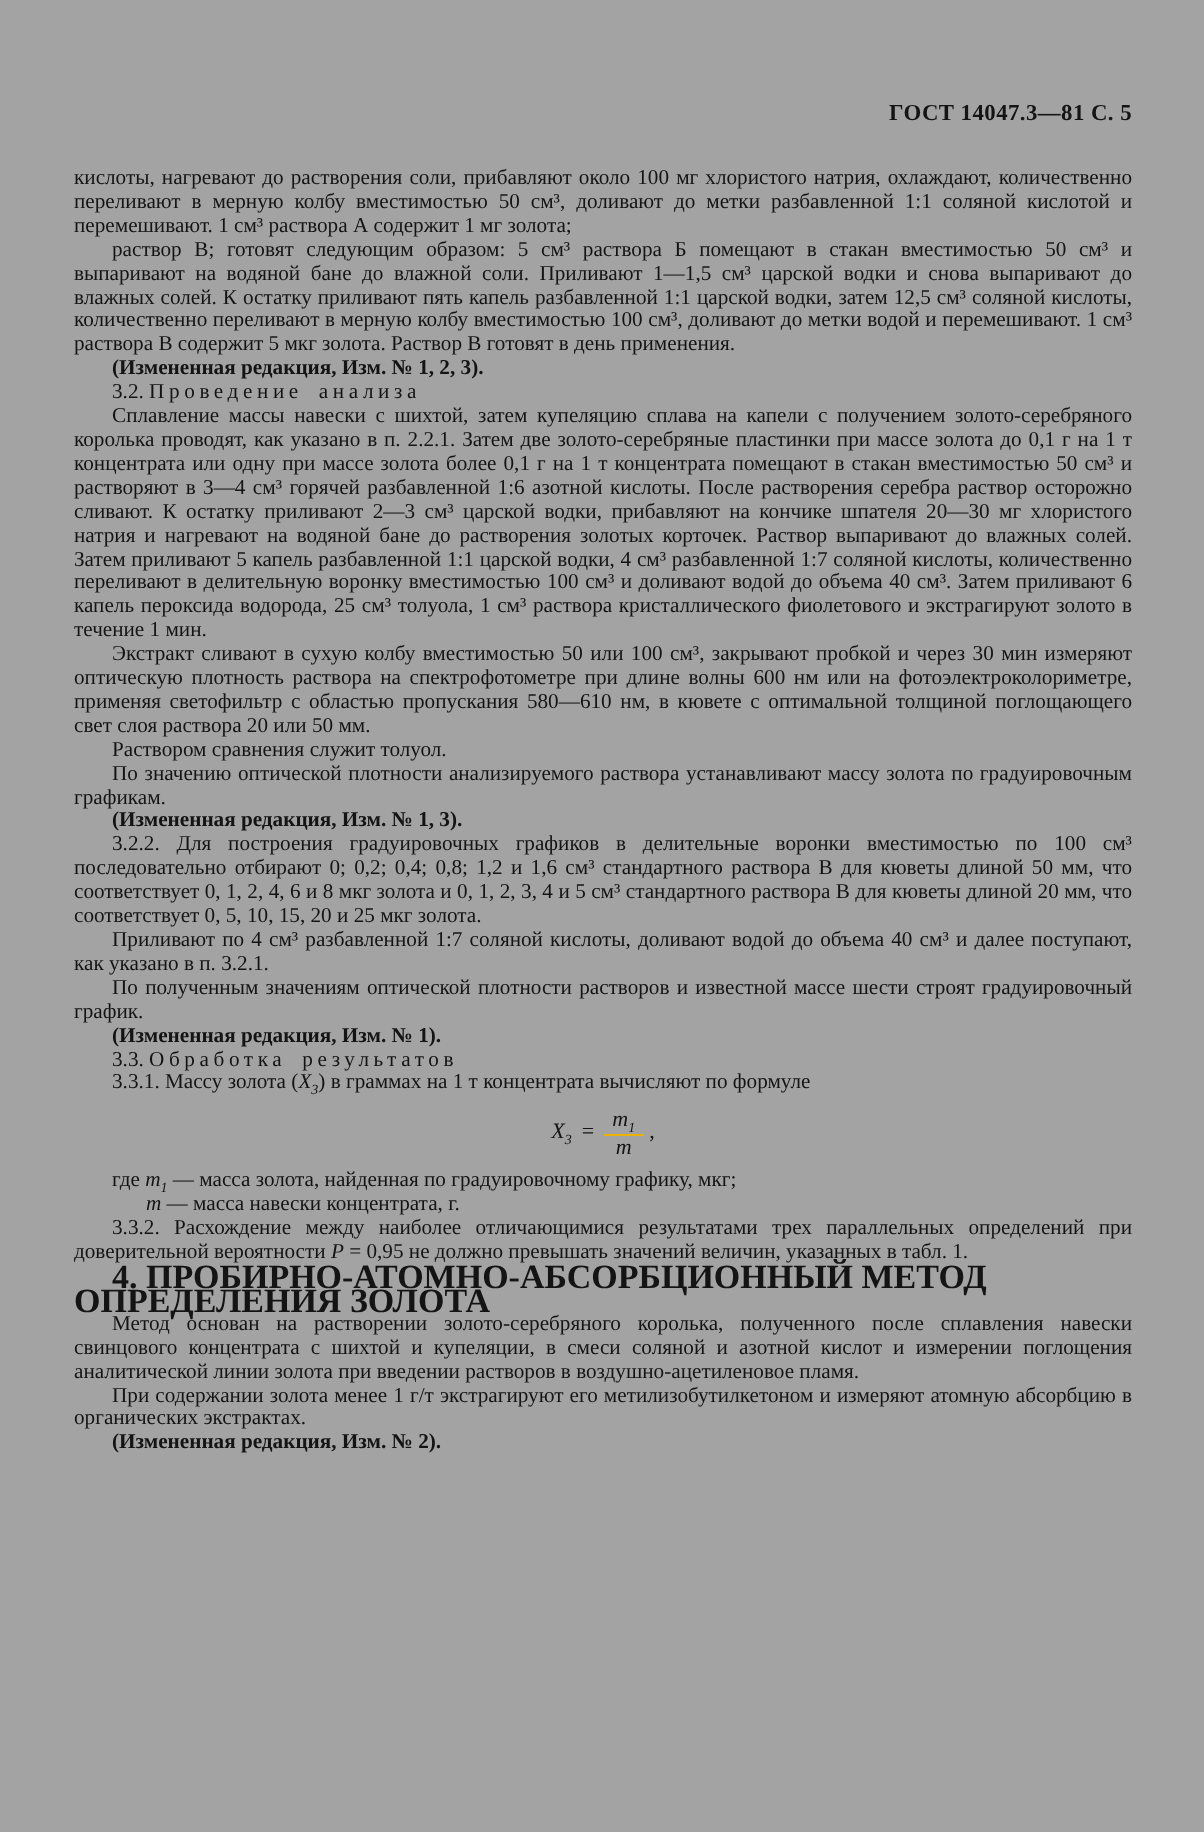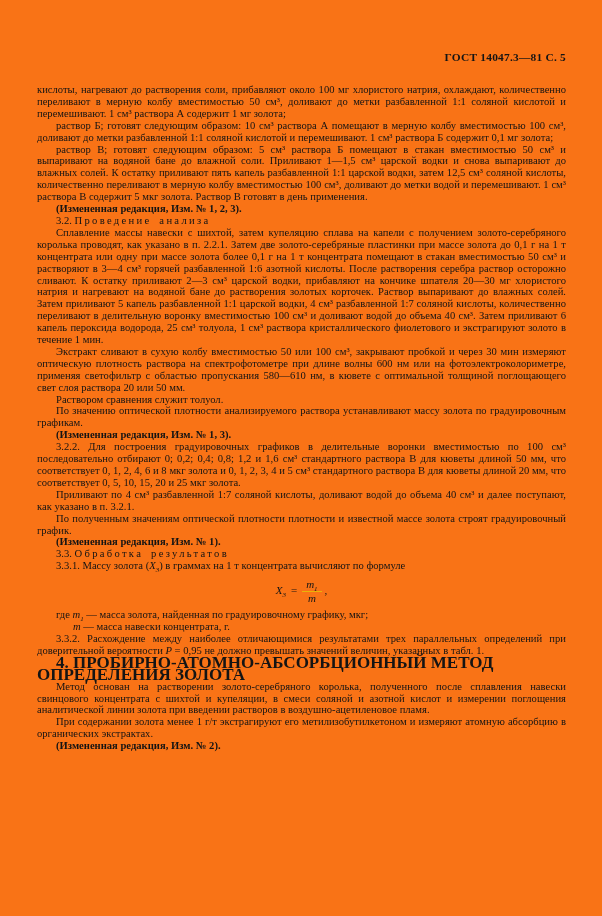--- a/index.html
+++ b/index.html
@@ -1,19 +1,19 @@
 <!DOCTYPE html>
 <html><head>
 <meta charset="utf-8">
 <style>
   html,body { margin:0; padding:0; }
   .page {
     position:relative;
     width:602px; height:916px;
-    background:#f97316;
+    background:#a3a3a3;
     color:#141414;
     font-family:"Liberation Serif","DejaVu Serif",serif;
     overflow:hidden;
   }
   .running-head {
     position:absolute; top:51px; right:36px;
     font-weight:700; font-size:11.4px; letter-spacing:.02em;
     white-space:nowrap;
   }
   .text-block {
@@ -50,21 +50,20 @@
 <body>
 
 <div class="page">
 
   <div class="running-head">ГОСТ 14047.3—81 С. 5</div>
 
   <div class="text-block">
 
     <p class="noindent" style="text-indent:0">кислоты, нагревают до растворения соли, прибавляют около 100 мг хлористого натрия, охлаждают, количественно переливают в мерную колбу вместимостью 50 см³, доливают до метки разбавленной 1:1 соляной кислотой и перемешивают. 1 см³ раствора А содержит 1 мг золота;</p>
 
-    <p>раствор Б; готовят следующим образом: 10 см³ раствора А помещают в мерную колбу вместимостью 100 см³, доливают до метки разбавленной 1:1 соляной кислотой и перемешивают. 1 см³ раствора Б содержит 0,1 мг золота;</p>
 
     <p>раствор В; готовят следующим образом: 5 см³ раствора Б помещают в стакан вместимостью 50 см³ и выпаривают на водяной бане до влажной соли. Приливают 1—1,5 см³ царской водки и снова выпаривают до влажных солей. К остатку приливают пять капель разбавленной 1:1 царской водки, затем 12,5 см³ соляной кислоты, количественно переливают в мерную колбу вместимостью 100 см³, доливают до метки водой и перемешивают. 1 см³ раствора В содержит 5 мкг золота. Раствор В готовят в день применения.</p>
 
     <p class="bold">(Измененная редакция, Изм. № 1, 2, 3).</p>
 
     <p class="subhead"><span>3.2.</span> <span class="sp">Проведение анализа</span></p>
 
 
     <p>Сплавление массы навески с шихтой, затем купеляцию сплава на капели с получением золото-серебряного королька проводят, как указано в п. 2.2.1. Затем две золото-серебряные пластинки при массе золота до 0,1 г на 1 т концентрата или одну при массе золота более 0,1 г на 1 т концентрата помещают в стакан вместимостью 50 см³ и растворяют в 3—4 см³ горячей разбавленной 1:6 азотной кислоты. После растворения серебра раствор осторожно сливают. К остатку приливают 2—3 см³ царской водки, прибавляют на кончике шпателя 20—30 мг хлористого натрия и нагревают на водяной бане до растворения золотых корточек. Раствор выпаривают до влажных солей. Затем приливают 5 капель разбавленной 1:1 царской водки, 4 см³ разбавленной 1:7 соляной кислоты, количественно переливают в делительную воронку вместимостью 100 см³ и доливают водой до объема 40 см³. Затем приливают 6 капель пероксида водорода, 25 см³ толуола, 1 см³ раствора кристаллического фиолетового и экстрагируют золото в течение 1 мин.</p>
 
@@ -73,21 +72,21 @@
     <p>Раствором сравнения служит толуол.</p>
 
     <p>По значению оптической плотности анализируемого раствора устанавливают массу золота по градуировочным графикам.</p>
 
     <p class="bold">(Измененная редакция, Изм. № 1, 3).</p>
 
     <p>3.2.2. Для построения градуировочных графиков в делительные воронки вместимостью по 100 см³ последовательно отбирают 0; 0,2; 0,4; 0,8; 1,2 и 1,6 см³ стандартного раствора В для кюветы длиной 50 мм, что соответствует 0, 1, 2, 4, 6 и 8 мкг золота и 0, 1, 2, 3, 4 и 5 см³ стандартного раствора В для кюветы длиной 20 мм, что соответствует 0, 5, 10, 15, 20 и 25 мкг золота.</p>
 
     <p>Приливают по 4 см³ разбавленной 1:7 соляной кислоты, доливают водой до объема 40 см³ и далее поступают, как указано в п. 3.2.1.</p>
 
-    <p>По полученным значениям оптической плотности плотности и известной массе золота строят градуировочный график.</p>
+    <p>По полученным значениям оптической плотности растворов и известной массе шести строят градуировочный график.</p>
 
     <p class="bold">(Измененная редакция, Изм. № 1).</p>
 
     <p class="subhead gap-before"><span>3.3.</span> <span class="sp">Обработка результатов</span></p>
 
     <p><span>3.3.1. Массу золота (</span><span class="ital"><span>Х</span><sub>3</sub></span><span>) в граммах на 1 т концентрата вычисляют по формуле</span></p>
 
     <div class="formula-row">
       <span class="var"><span>X</span><sub>3</sub></span>
       <span class="eq">=</span>

